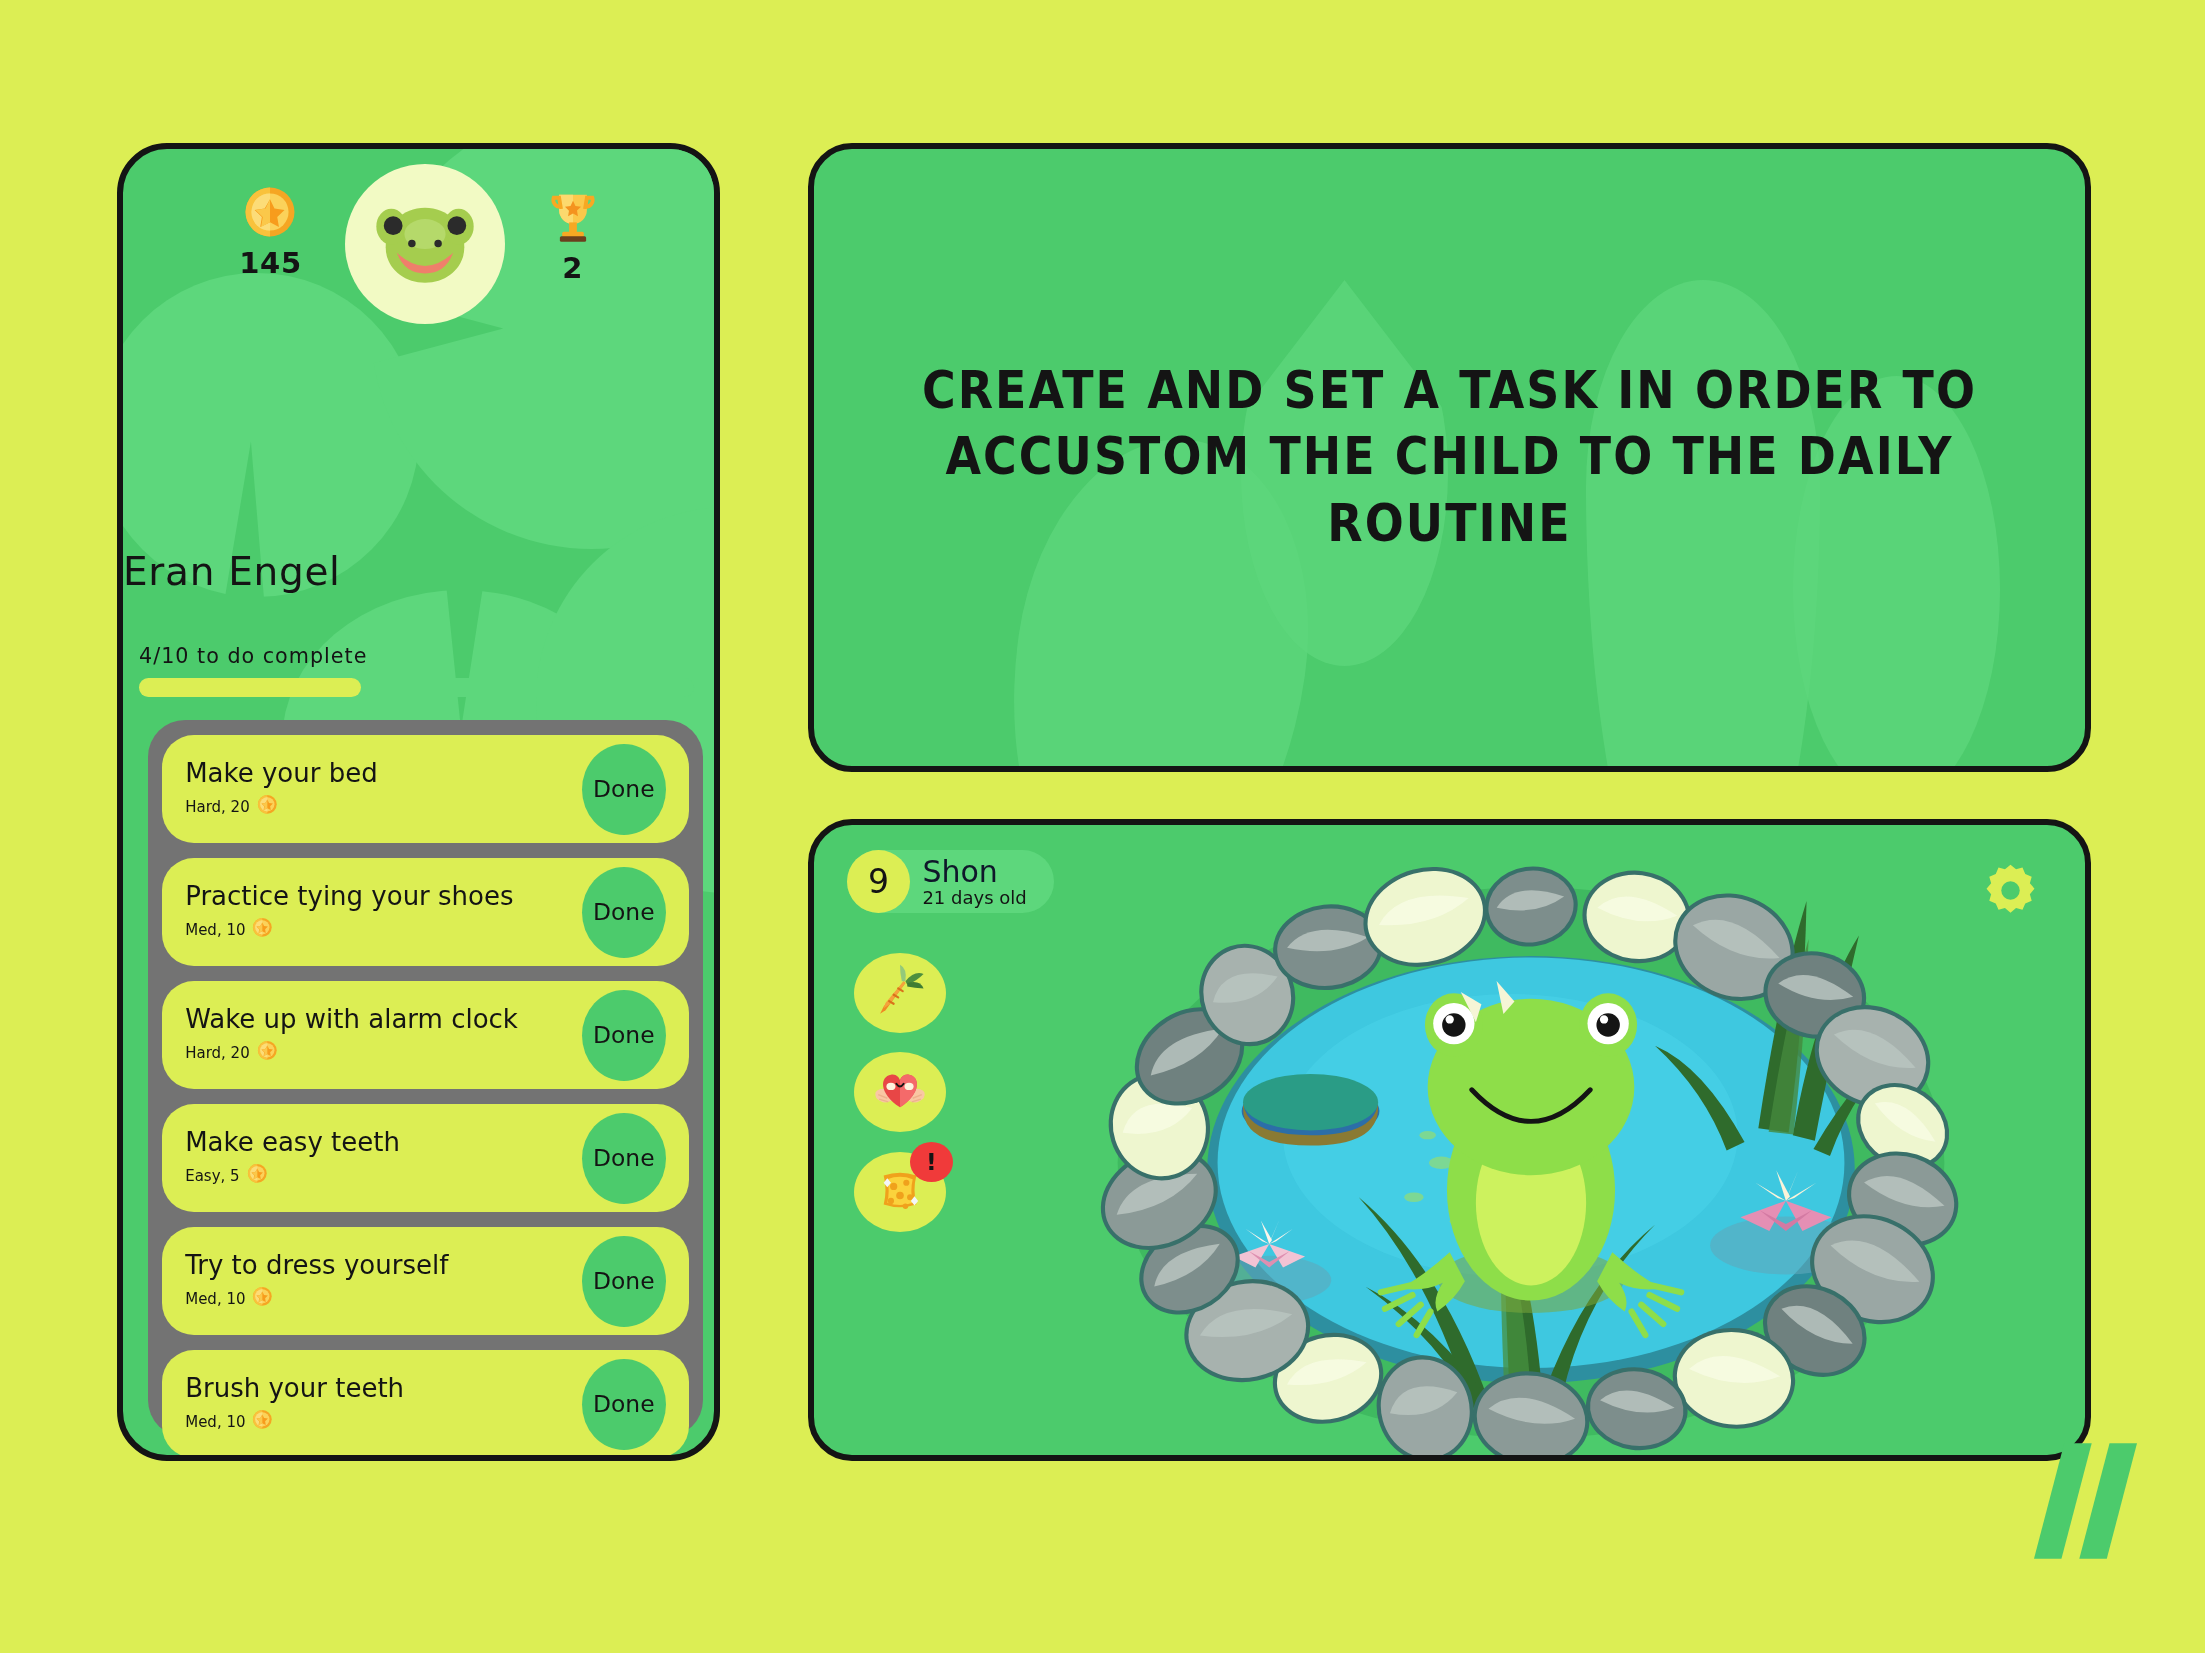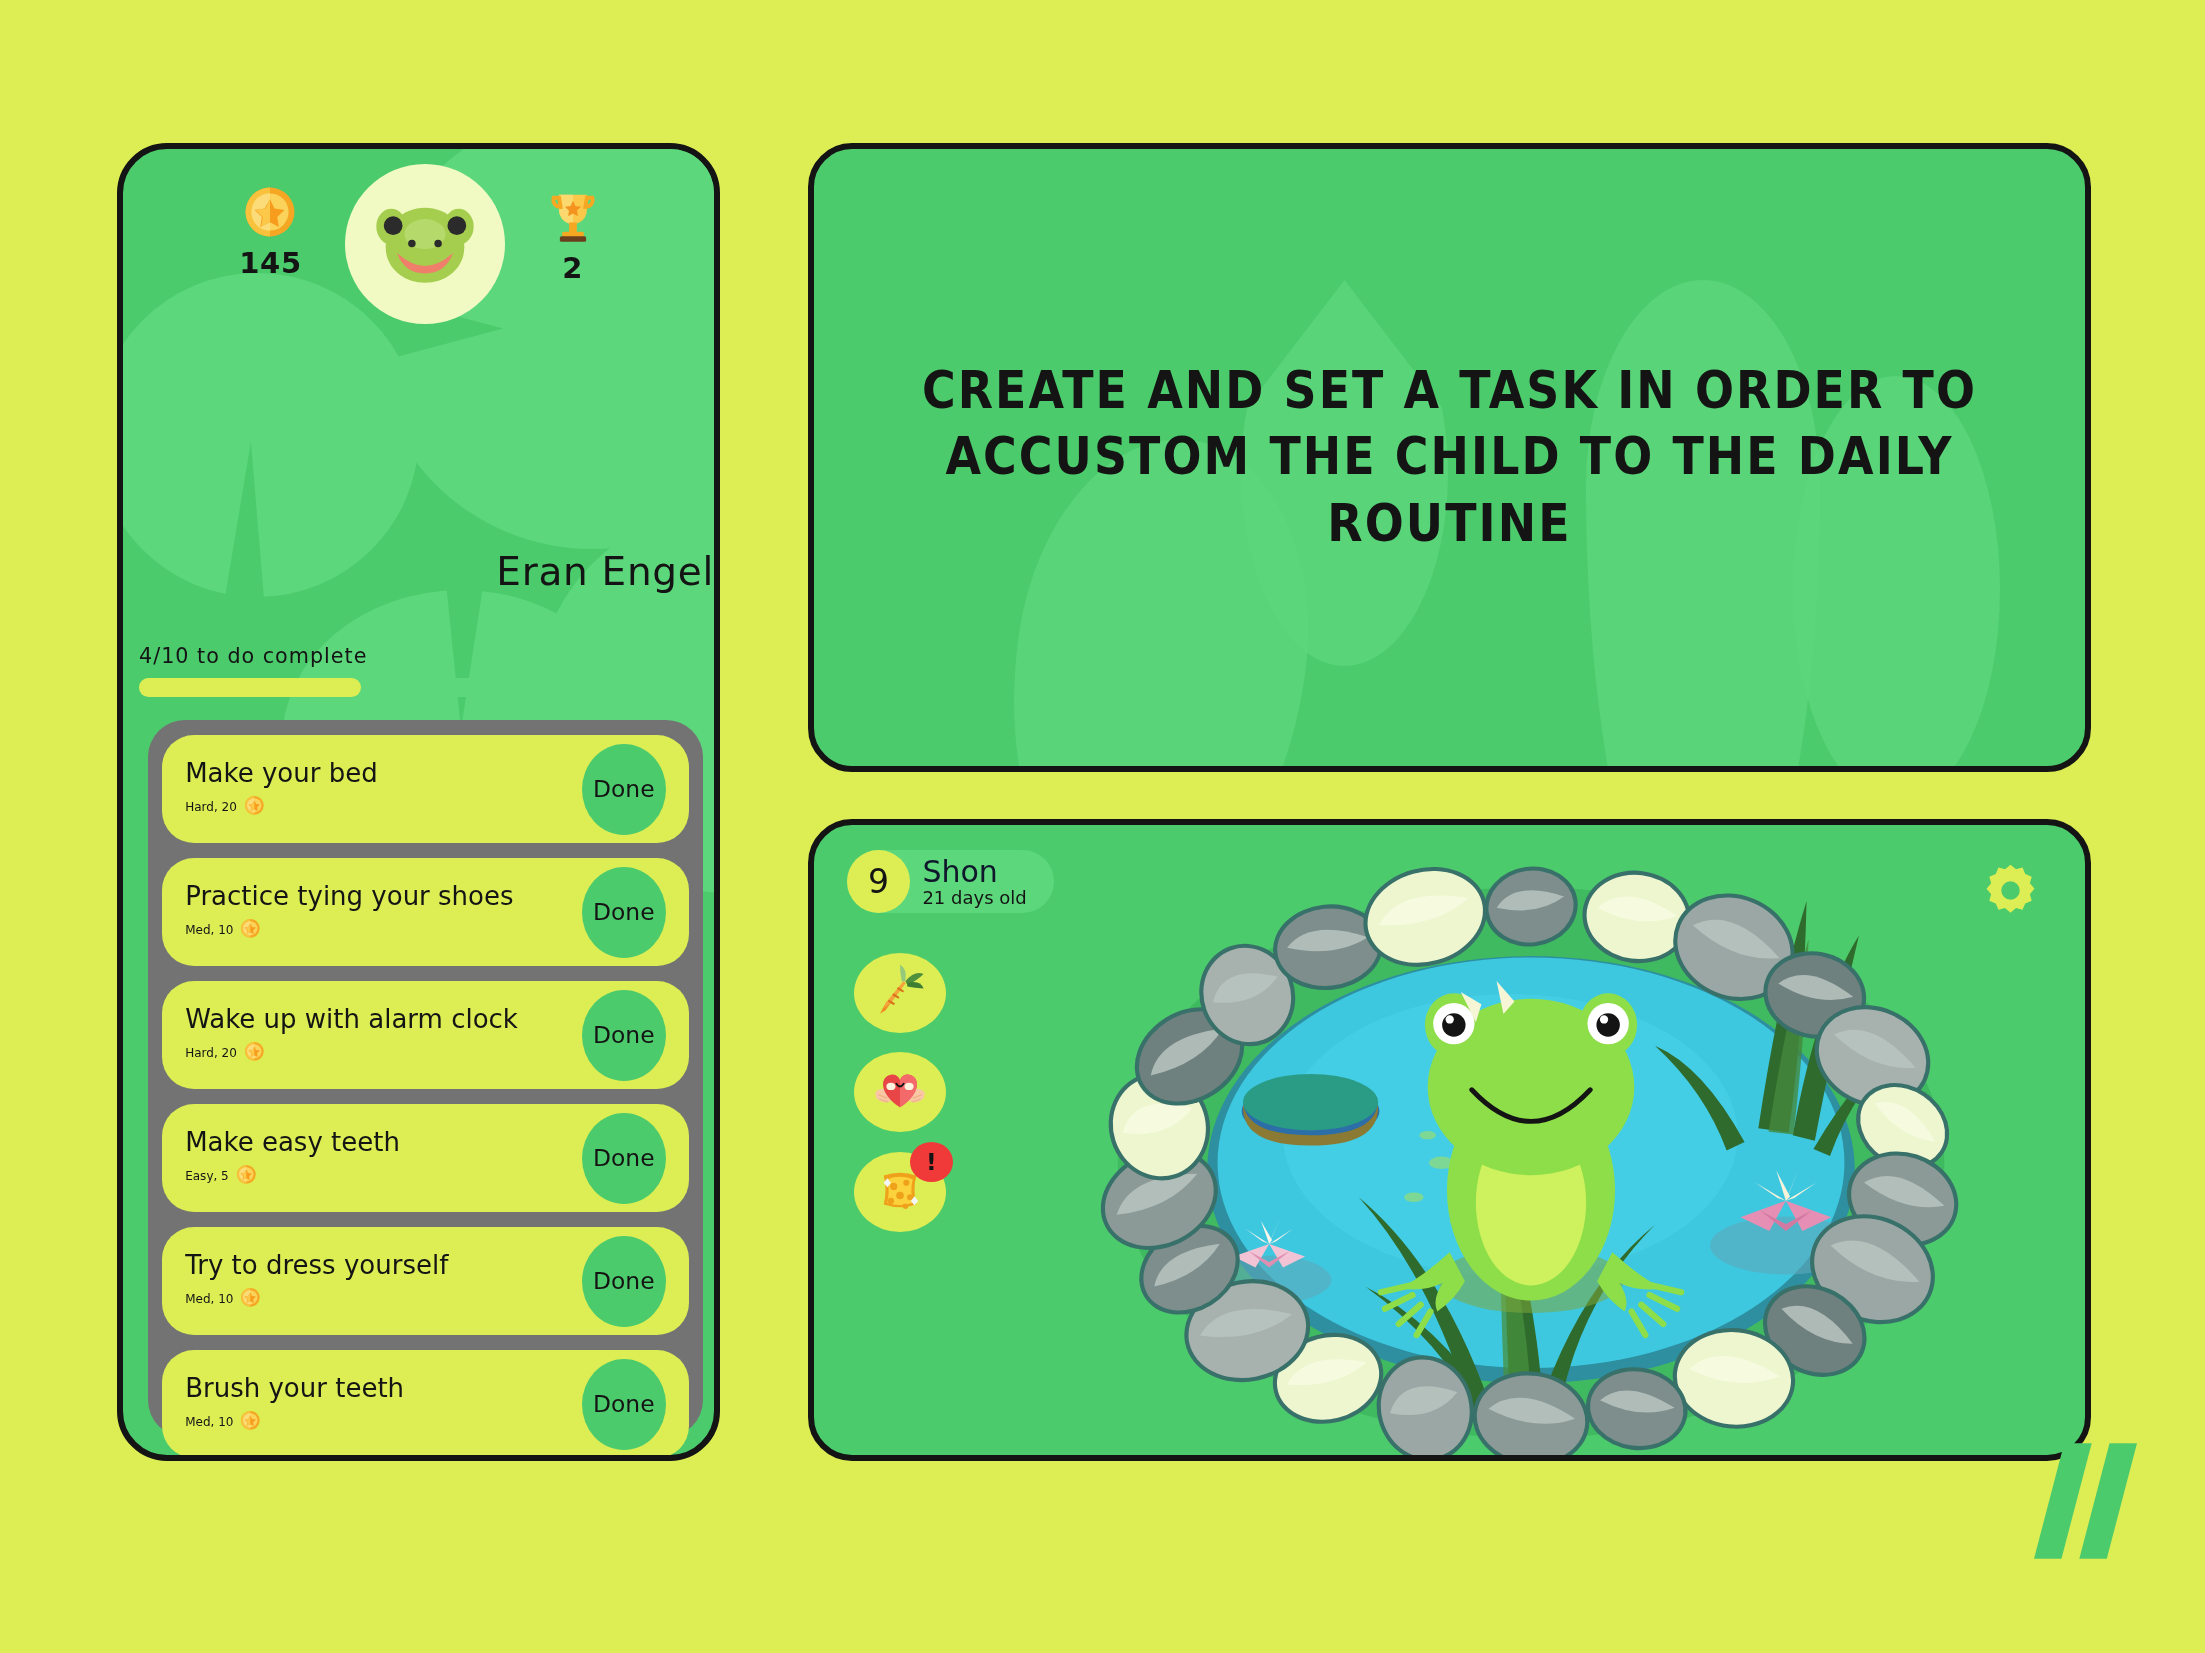--- a/index.html
+++ b/index.html
@@ -49,21 +49,21 @@
   .avatar-circle {
     width:160px; height:160px; border-radius:50%;
     background:#f2fac4;
     display:flex; align-items:center; justify-content:center;
     margin-top:15px;
     flex:0 0 auto;
   }
 
   .user-name {
     position:absolute; left:0; top:400px; width:100%;
-    text-align:right;
+    text-align:left;
     font-size:39px; color:#141414; font-weight:400;
     letter-spacing:0.7px;
   }
 
   .progress-block { position:absolute; left:16px; top:495px; width:555px; }
   .progress-label { font-size:20.7px; color:#141414; letter-spacing:1px; margin-bottom:9.6px; }
   .progress-track { height:19.3px; background:#5dd77c; border-radius:11px; width:100%; }
   .progress-fill { height:19.3px; background:#dcee54; border-radius:11px; }
 
   .task-list-bg {
@@ -77,21 +77,21 @@
     border-radius:32px;
     height:108px;
     margin-bottom:15px;
     display:flex; align-items:center;
     padding:0 23.4px;
   }
   .task-card:last-child { margin-bottom:0; }
   .task-text { flex:1; }
   .task-title { font-size:26px; color:#141414; line-height:1.1; }
   .task-meta {
-    font-size:12px; color:#141414; margin-top:6.9px;
+    font-size:15px; color:#141414; margin-top:6.9px;
     display:flex; align-items:center; gap:6.9px;
   }
   .done-btn {
     width:84px; height:91px; border-radius:50%;
     background:#4ccb6c;
     display:flex; align-items:center; justify-content:center;
     font-size:23.4px; color:#141414;
     flex:0 0 auto;
     cursor:pointer;
   }

